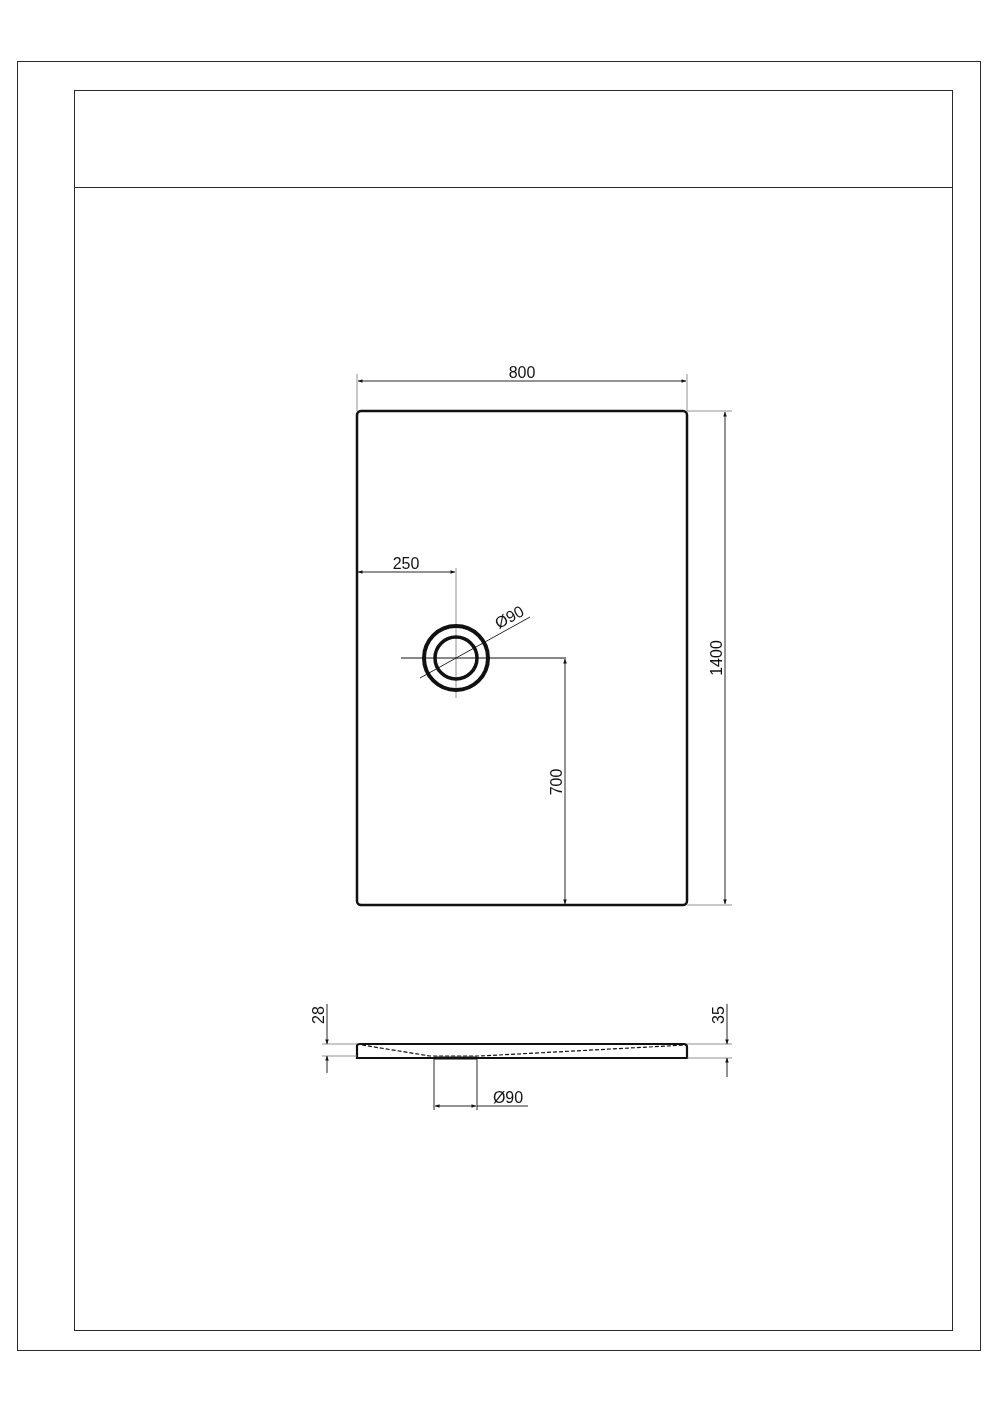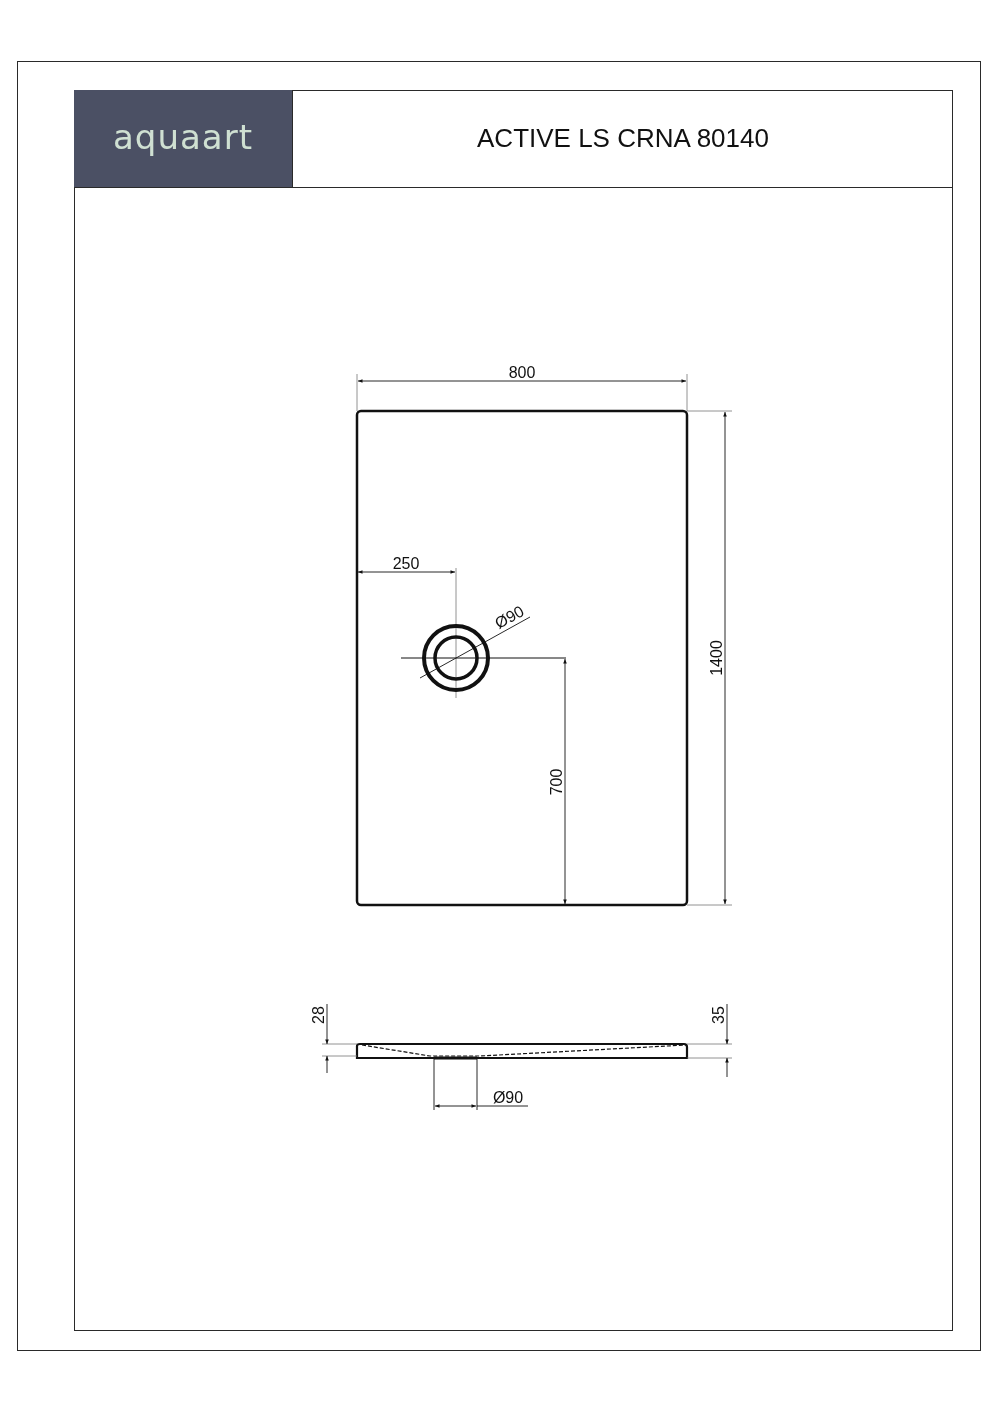--- a/index.html
+++ b/index.html
@@ -22,24 +22,20 @@
   svg.drawing { position: absolute; left: 0; top: 0; }
   .dim-text { font-family: "Liberation Sans", sans-serif; font-size: 16px; fill: #111; }
 </style>
 </head>
 <body>
 
 <div class="outer-frame"></div>
 <div class="inner-frame"></div>
 
 <div class="header">
-  <div class="logo-box">
-    <span class="logo-text">aquaart</span>
-  </div>
-  <div class="title">ACTIVE LS CRNA 80140</div>
 </div>
 
 <svg class="drawing" width="1000" height="1414" viewBox="0 0 1000 1414">
   <defs>
     <marker id="arr" viewBox="0 0 10 10" refX="10" refY="5" markerWidth="8" markerHeight="5" orient="auto-start-reverse">
       <path d="M0,1 L10,5 L0,9 z" fill="#111"></path>
     </marker>
   </defs>
 
   <g>

